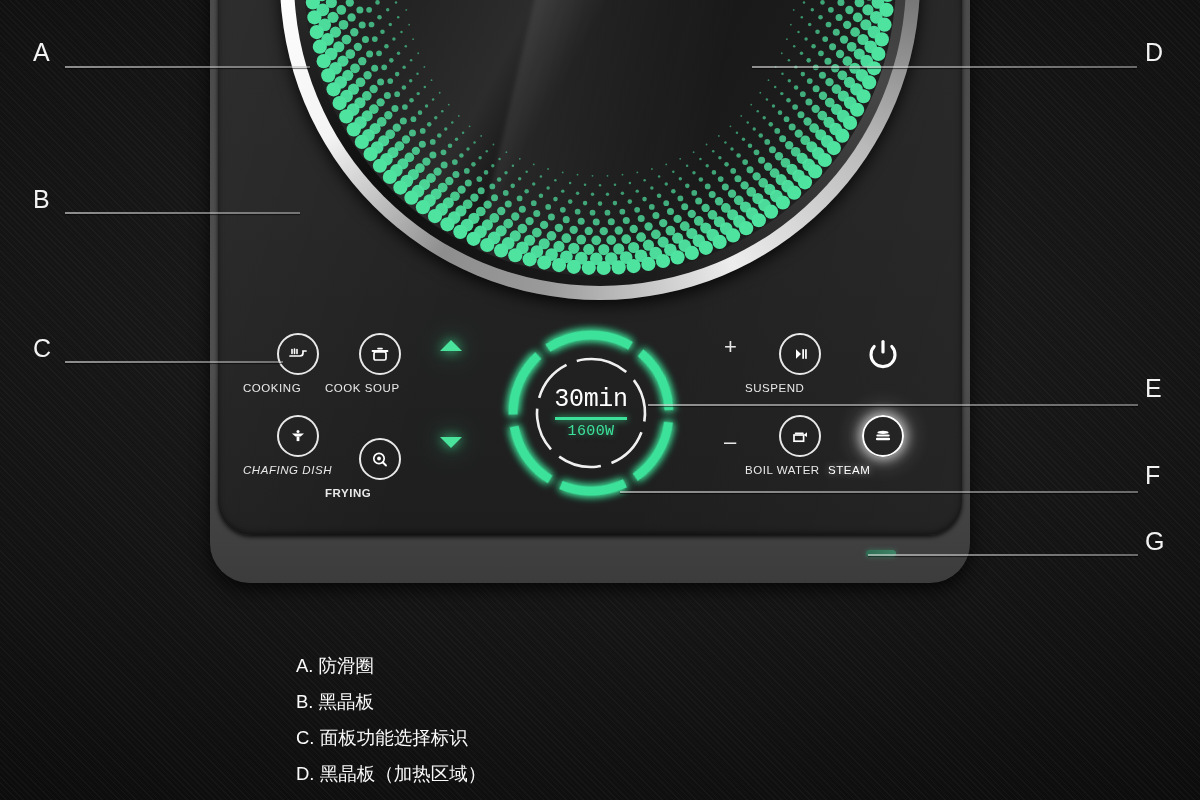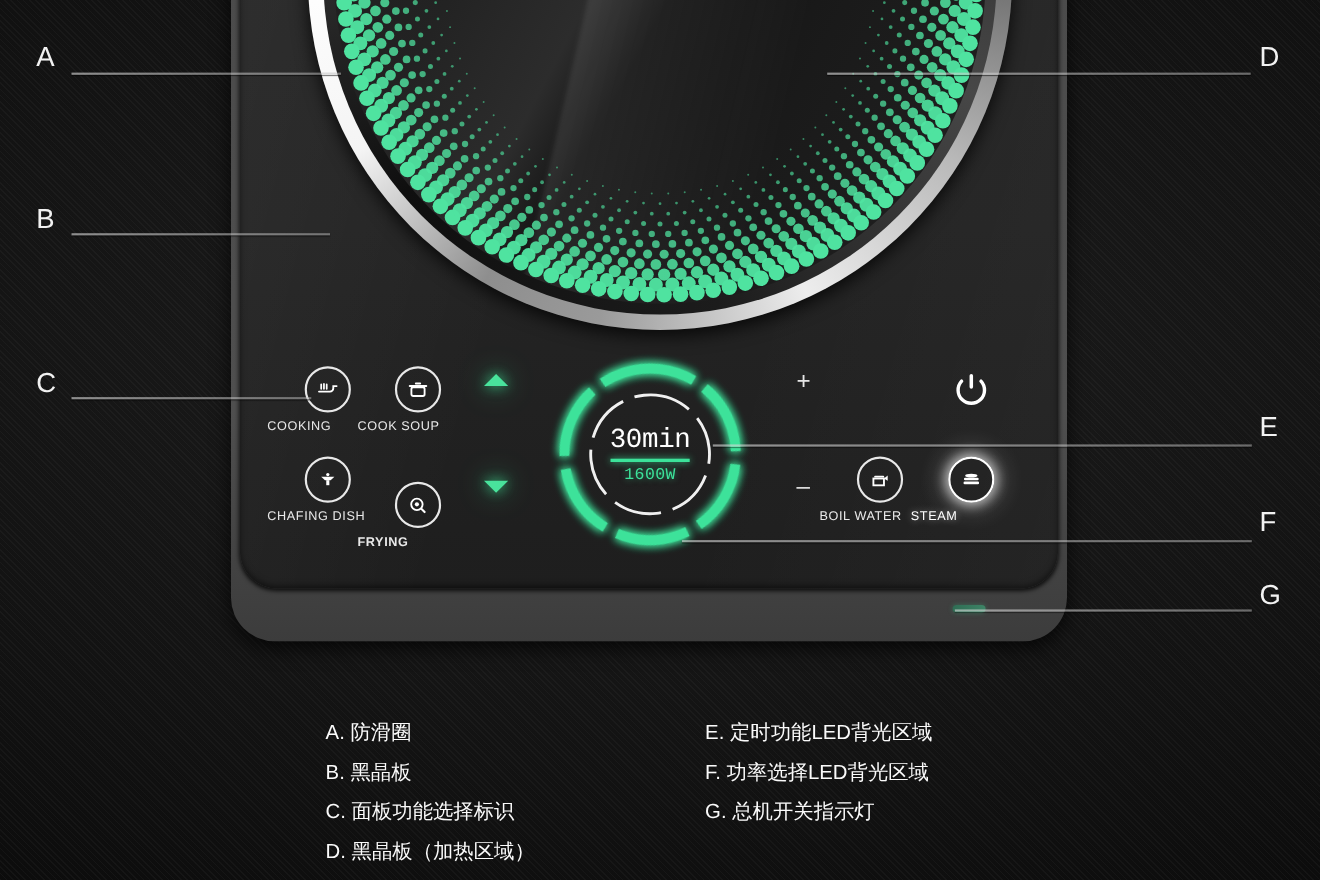--- a/index.html
+++ b/index.html
@@ -1293,21 +1293,21 @@
     <div class="ring">
       <svg width="24" height="24" viewBox="0 0 24 24">
         <rect x="6" y="10" width="12" height="8" rx="1.6" fill="none" stroke="#fff" stroke-width="1.7"></rect>
         <path d="M4.5 9 H19.5" stroke="#fff" stroke-width="1.8" stroke-linecap="round"></path>
         <path d="M10 6.6 h4" stroke="#fff" stroke-width="1.7" stroke-linecap="round"></path>
       </svg>
     </div>
     <div class="lbl">COOK SOUP</div>
   </div>
 
-  <div class="ctl" style="left:243px;top:415px;">
+  <div class="ctl" style="left:243px;top:415px;font-style:italic;">
     <div class="ring">
       <svg width="24" height="24" viewBox="0 0 24 24">
         <path d="M6 9.5 h12 l-3.4 3 h-5.2 z" fill="#fff"></path>
         <rect x="10.6" y="12.5" width="2.8" height="4.6" fill="#fff"></rect>
         <circle cx="12" cy="7.4" r="1.5" fill="#fff"></circle>
       </svg>
     </div>
     <div class="lbl">CHAFING DISH</div>
   </div>
 
@@ -1348,20 +1348,30 @@
     <div id="dial-text">
       <div id="time-val">30min</div>
       <div id="time-bar"></div>
       <div id="watt-val">1600W</div>
     </div>
   </div>
 
   <div class="plusminus" style="left:724px;top:336px;">+</div>
   <div class="plusminus" style="left:724px;top:431px;">–</div>
 
+  <div class="ctl" style="left:745px;top:333px;">
+    <div class="ring">
+      <svg width="22" height="22" viewBox="0 0 22 22">
+        <path d="M7 6.2 L12 11 L7 15.8 Z" fill="#fff"></path>
+        <rect x="13.3" y="6.2" width="1.7" height="9.6" fill="#fff"></rect>
+        <rect x="16.1" y="6.2" width="1.7" height="9.6" fill="#fff"></rect>
+      </svg>
+    </div>
+    <div class="lbl">SUSPEND</div>
+  </div>
 
   <div class="ctl" style="left:828px;top:333px;">
     <div class="ring" style="border:none;width:44px;height:44px;">
       <svg width="44" height="44" viewBox="0 0 44 44">
         <path d="M13.2 13.5 a12 12 0 1 0 17.6 0" fill="none" stroke="#fff" stroke-width="3.1" stroke-linecap="round"></path>
         <rect x="20.4" y="7" width="3.2" height="13.5" rx="1.6" fill="#fff"></rect>
       </svg>
     </div>
     <div class="lbl"></div>
   </div>
@@ -1411,20 +1421,15 @@
   <div class="callout-line" style="left:868px;top:554px;width:270px;"></div>
   <div class="callout-label" style="left:1145px;top:529px;">G</div>
 
   <div id="legend">
     <div class="legend-col">
       <div class="legend-item">A. 防滑圈</div>
       <div class="legend-item">B. 黑晶板</div>
       <div class="legend-item">C. 面板功能选择标识</div>
       <div class="legend-item">D. 黑晶板（加热区域）</div>
     </div>
-    <div class="legend-col">
-      <div class="legend-item">E. 定时功能LED背光区域</div>
-      <div class="legend-item">F. 功率选择LED背光区域</div>
-      <div class="legend-item">G. 总机开关指示灯</div>
-    </div>
   </div>
 
 </div>
 
 </body></html>

